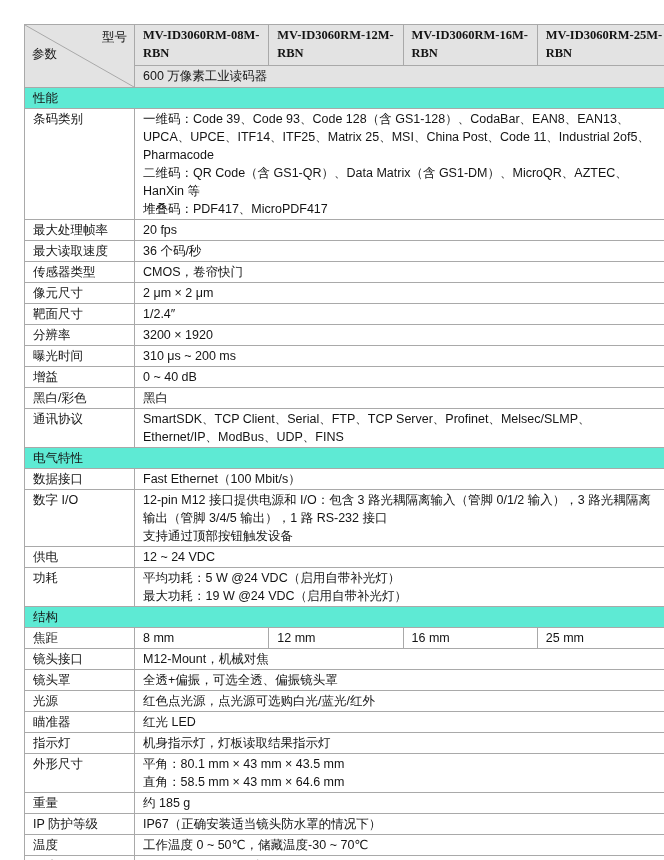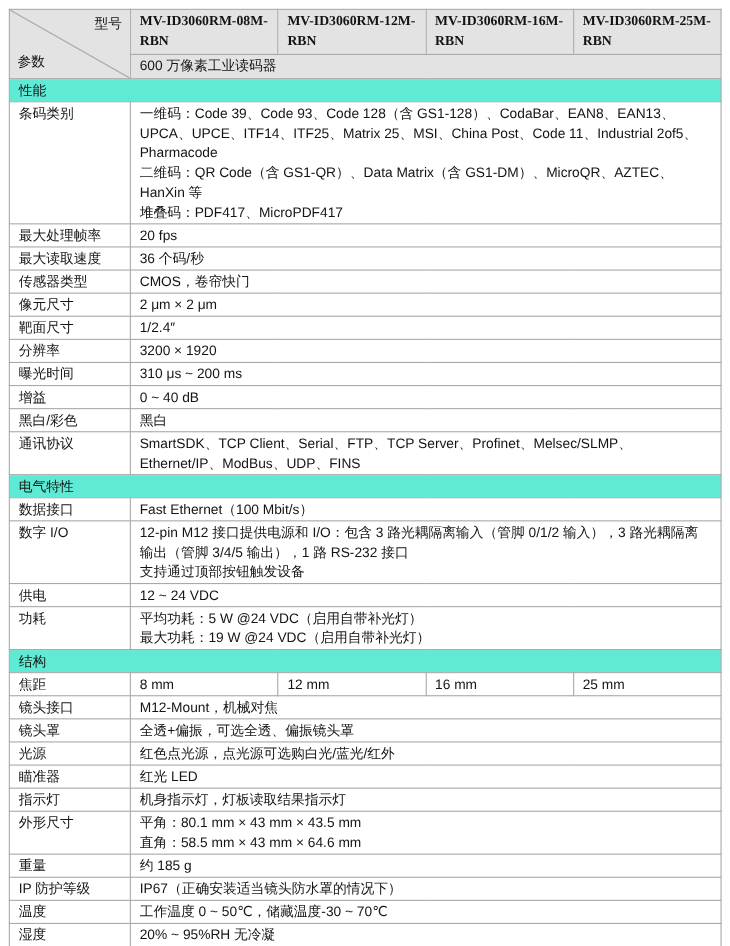--- a/index.html
+++ b/index.html
@@ -5,21 +5,21 @@
   html, body {
     margin: 0;
     background: #ffffff;
     font-family: "Liberation Sans", "DejaVu Sans", sans-serif;
     color: #141414;
   }
   .page {
     width: 664px;
     height: 860px;
     box-sizing: border-box;
-    padding: 8px;
+    padding: 24px;
     background: var(--bg, #fff);
   }
   table.spec {
     border-collapse: collapse;
     table-layout: fixed;
     width: 648px;
     font-size: 12.5px;
     border: 1px solid var(--outer-border, #8f8f8f);
   }
   table.spec td, table.spec th {
@@ -53,21 +53,21 @@
     height: 100%;
     display: block;
   }
   .corner-top {
     position: absolute;
     top: 3px;
     right: 7px;
   }
   .corner-bottom {
     position: absolute;
-    top: 38px;
+    top: 20px;
     left: 7px;
   }
   
   td.section {
     font-weight: 700;
     border-top: 1px solid var(--section-divider, #8a8a8a);
     border-bottom: 1px solid var(--section-divider, #8a8a8a);
     background: #5eead4;
   }
   td.label {  }

